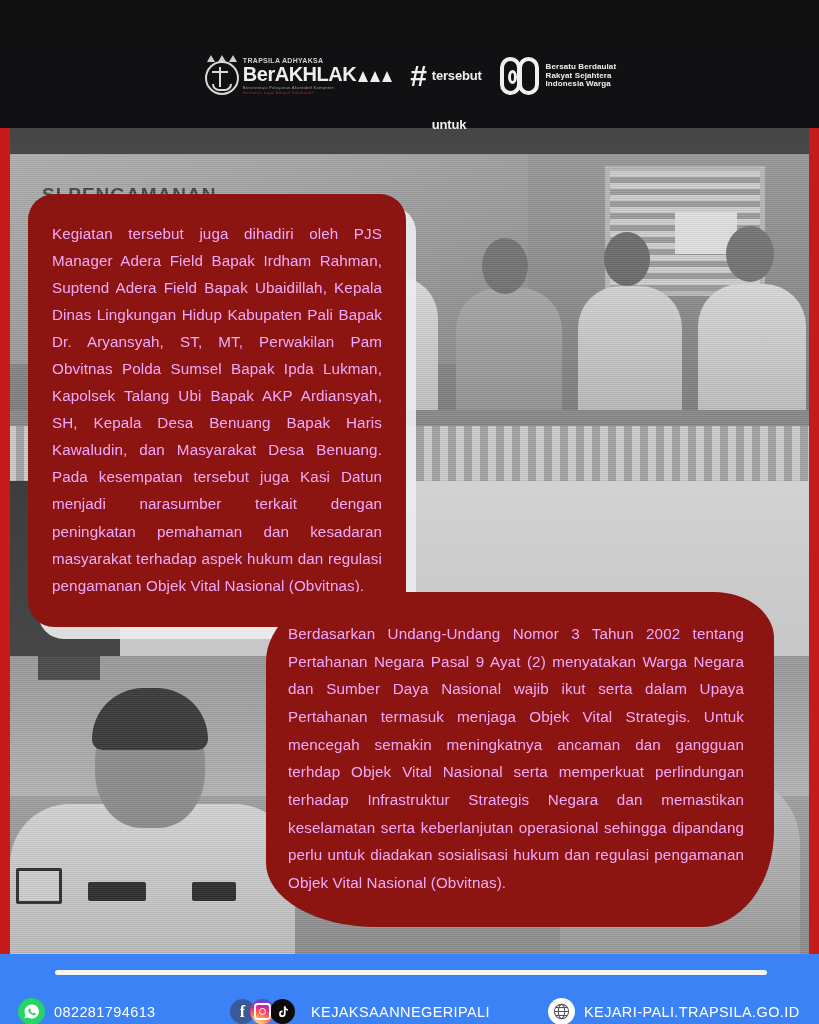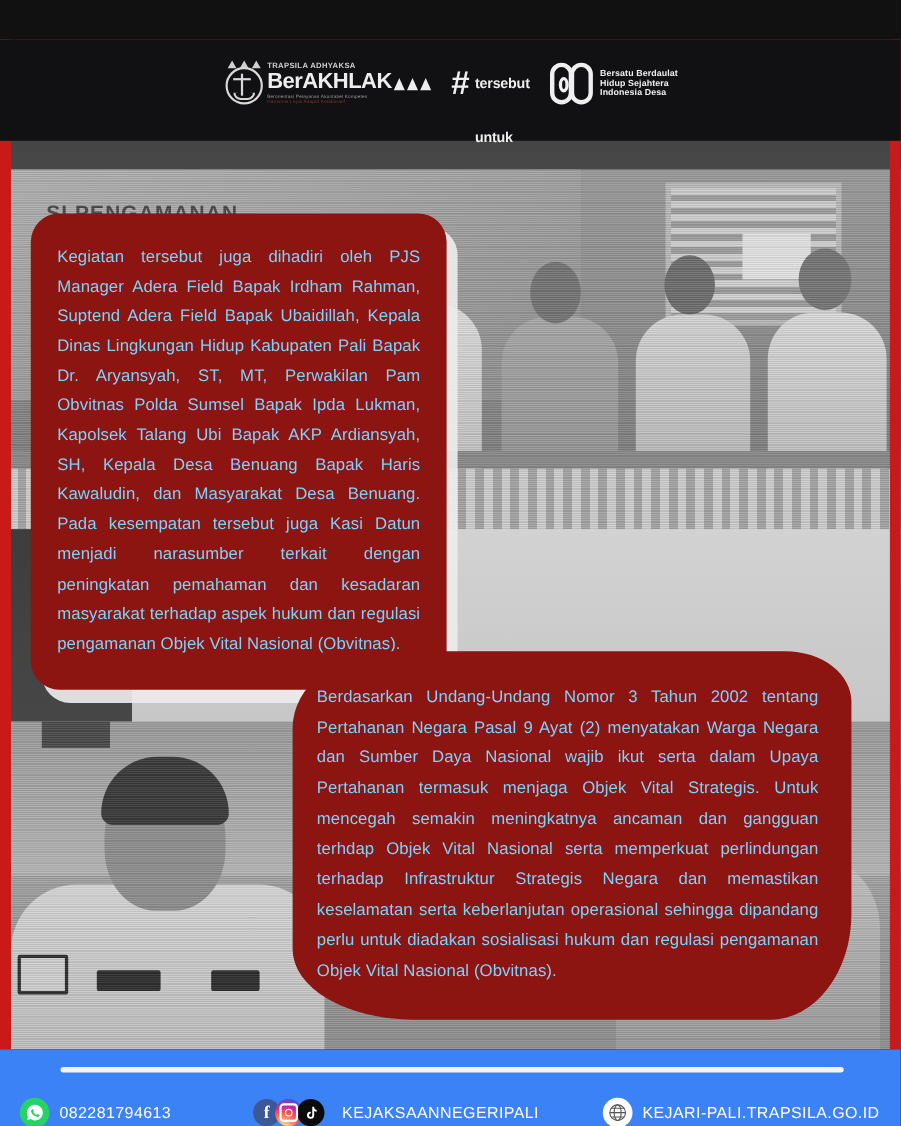--- a/index.html
+++ b/index.html
@@ -65,21 +65,21 @@
   .grain{position:absolute;inset:0;pointer-events:none;opacity:.16;
      background-image:repeating-linear-gradient(0deg,rgba(255,255,255,.5) 0 1px,rgba(0,0,0,.5) 1px 2px);}
 
   
   .brd{position:absolute;z-index:25;background:#C81A1A;}
   .brd-l{left:0;top:0;width:10px;height:918px;}
   .brd-r{right:0;top:0;width:10px;height:918px;}
   .brd-t{left:0;top:0;width:819px;height:8px;}
 
   
-  .bubble{position:absolute;z-index:40;color:#7dd3fc;box-sizing:border-box;}
+  .bubble{position:absolute;z-index:40;color:#f0abfc;box-sizing:border-box;}
   .bub1{left:28px;top:158px;width:378px;padding:26px 24px 28px 24px;
         background:#8C1411;border-radius:26px;
         box-shadow:10px 12px 0 0 rgba(235,235,235,.92);}
   .bub1 p{margin:0;font-size:15.2px;line-height:1.78;text-align:justify;text-justify:inter-word;
         font-family:"Liberation Sans",sans-serif;font-weight:400;letter-spacing:.1px;}
   .bub2{left:266px;top:556px;width:508px;padding:28px 30px 30px 22px;
         background:#8C1411;border-radius:90px 60px 74px 110px / 70px 46px 96px 64px;}
   .bub2 p{margin:0;font-size:15.2px;line-height:1.82;text-align:justify;text-justify:inter-word;letter-spacing:.1px;}
 
   
@@ -194,22 +194,22 @@
         </div>
       </div>
 
       <div class="hut">
         <div class="hut80">
           <div class="zero first"></div>
             <div class="zero"></div>
         </div>
         <div class="hut-lines">
           <span>Bersatu Berdaulat</span>
-          <span>Hidup Sejahtera</span>
-          <span>Indonesia Desa</span>
+          <span>Rakyat Sejahtera</span>
+          <span>Indonesia Warga</span>
         </div>
       </div>
 
     </div>
   </div>
 
   <div class="bubble bub1">
     <p>Kegiatan tersebut juga dihadiri oleh PJS Manager Adera Field Bapak Irdham Rahman, Suptend Adera Field Bapak Ubaidillah, Kepala Dinas Lingkungan Hidup Kabupaten Pali Bapak Dr. Aryansyah, ST, MT, Perwakilan Pam Obvitnas Polda Sumsel Bapak Ipda Lukman, Kapolsek Talang Ubi Bapak AKP Ardiansyah, SH, Kepala Desa Benuang Bapak Haris Kawaludin, dan Masyarakat Desa Benuang. Pada kesempatan tersebut juga Kasi Datun menjadi narasumber terkait dengan peningkatan pemahaman dan kesadaran masyarakat terhadap aspek hukum dan regulasi pengamanan Objek Vital Nasional (Obvitnas).</p>
   </div>
 

